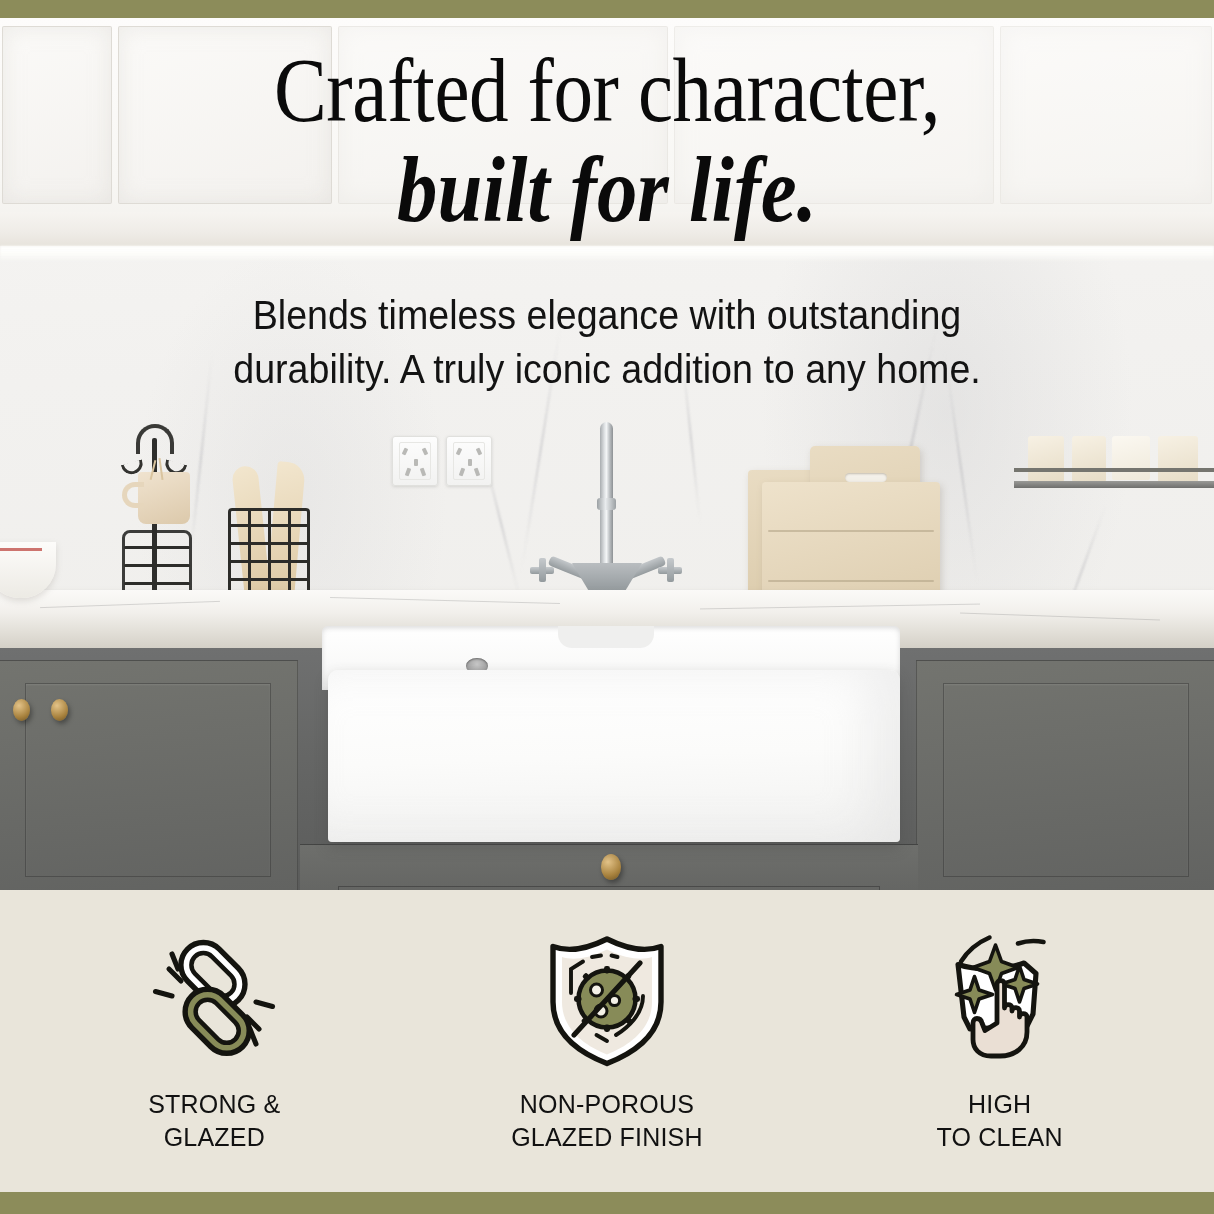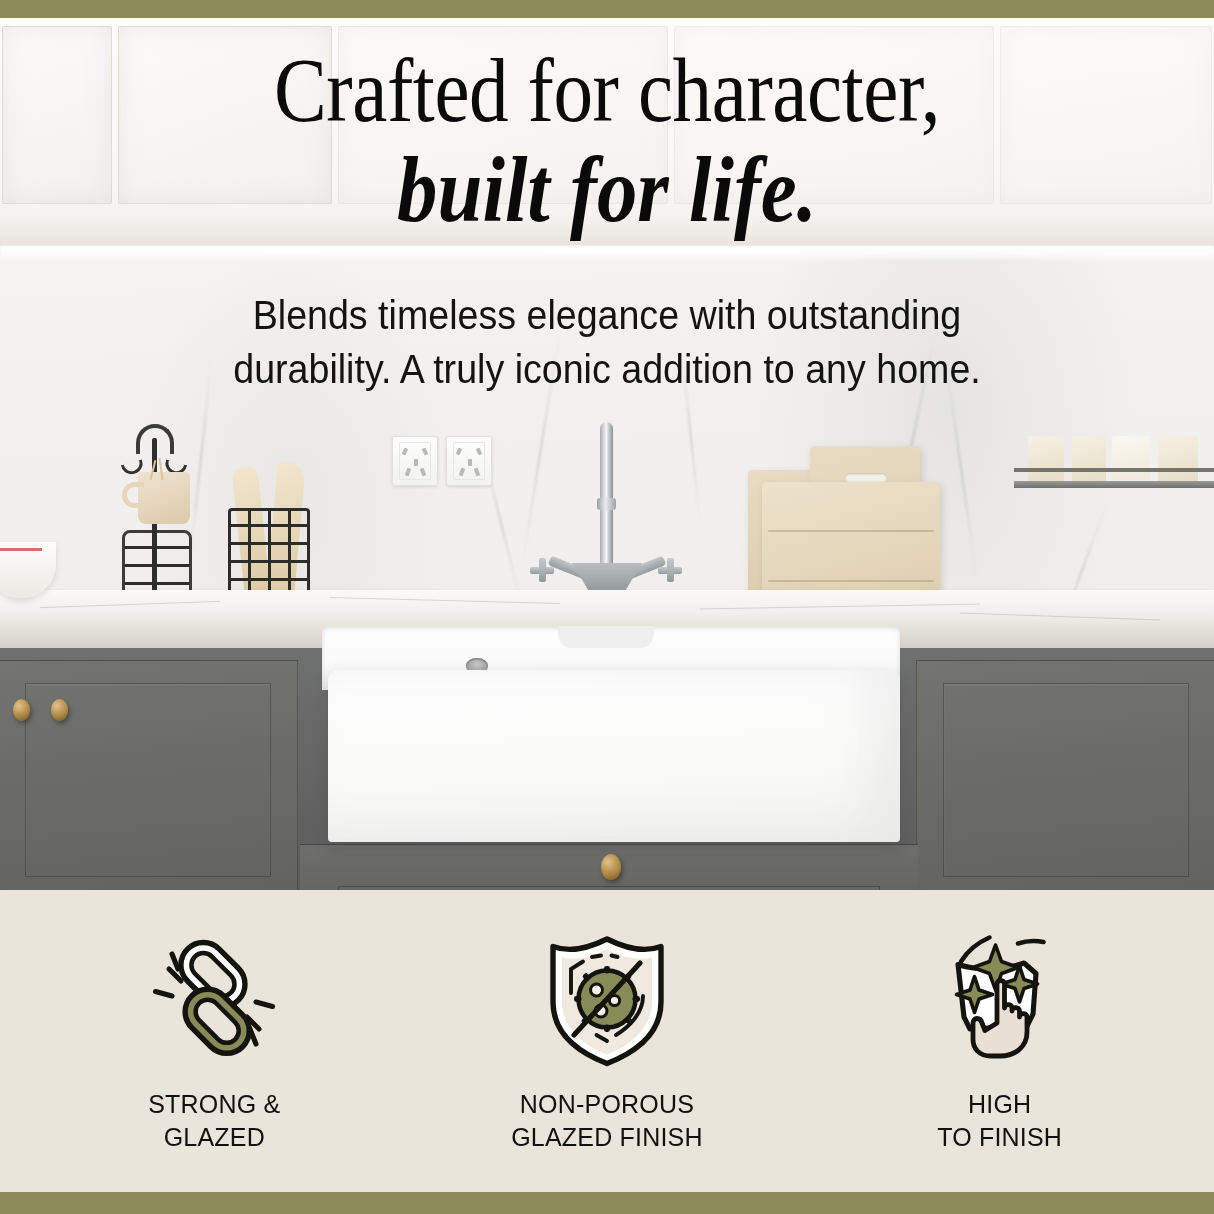--- a/index.html
+++ b/index.html
@@ -562,20 +562,20 @@
         </g>
         <path d="M48 40 C48 37 53 37 53 40 L53 56
                  C53 53 58 53 58 56 L58 58
                  C58 55 63 55 63 58 L63 62
                  C63 59 68 59 68 62 L68 72
                  C68 82 60 88 50 88 L44 88 C36 88 32 83 32 77
                  L32 66 C32 62 37 62 38 66 L40 71 L48 66 Z" fill="#EADFD4" stroke="#14140F" stroke-width="3.2" stroke-linejoin="round"></path>
       </svg>
       <div class="flabel">
         <span>HIGH</span>
-        <span>TO FINISH</span>
+        <span>TO CLEAN</span>
       </div>
     </div>
 
   </div>
 
   <div class="bar-bottom"></div>
 </div>
 
 </body></html>

